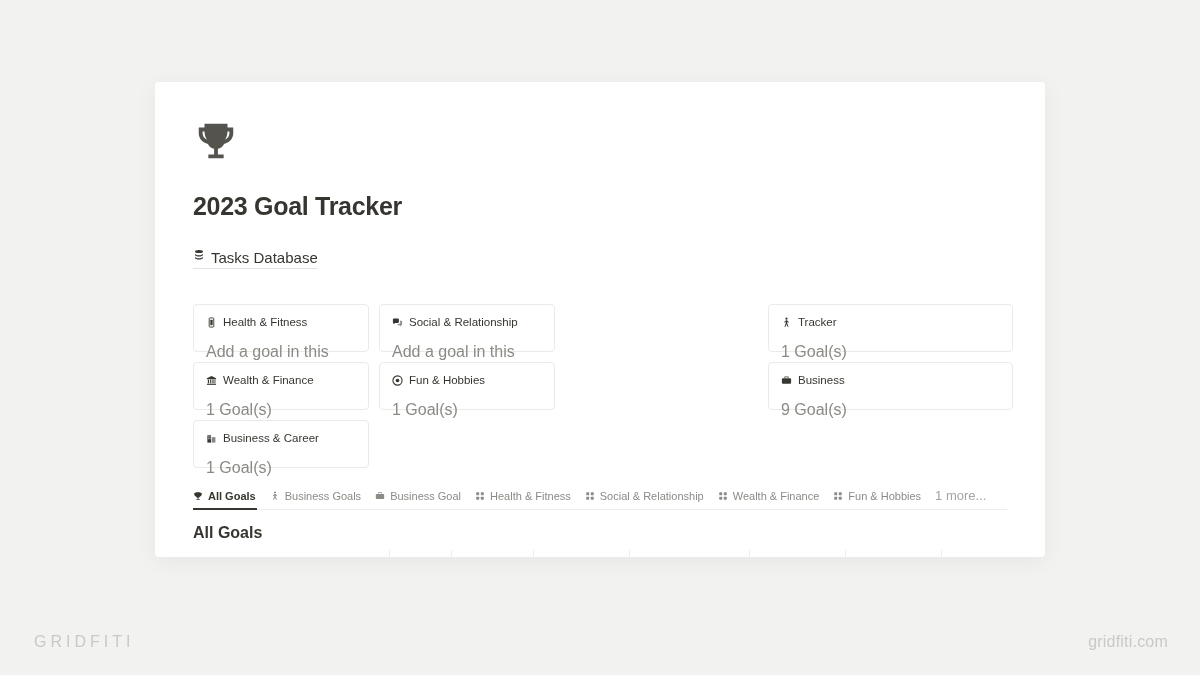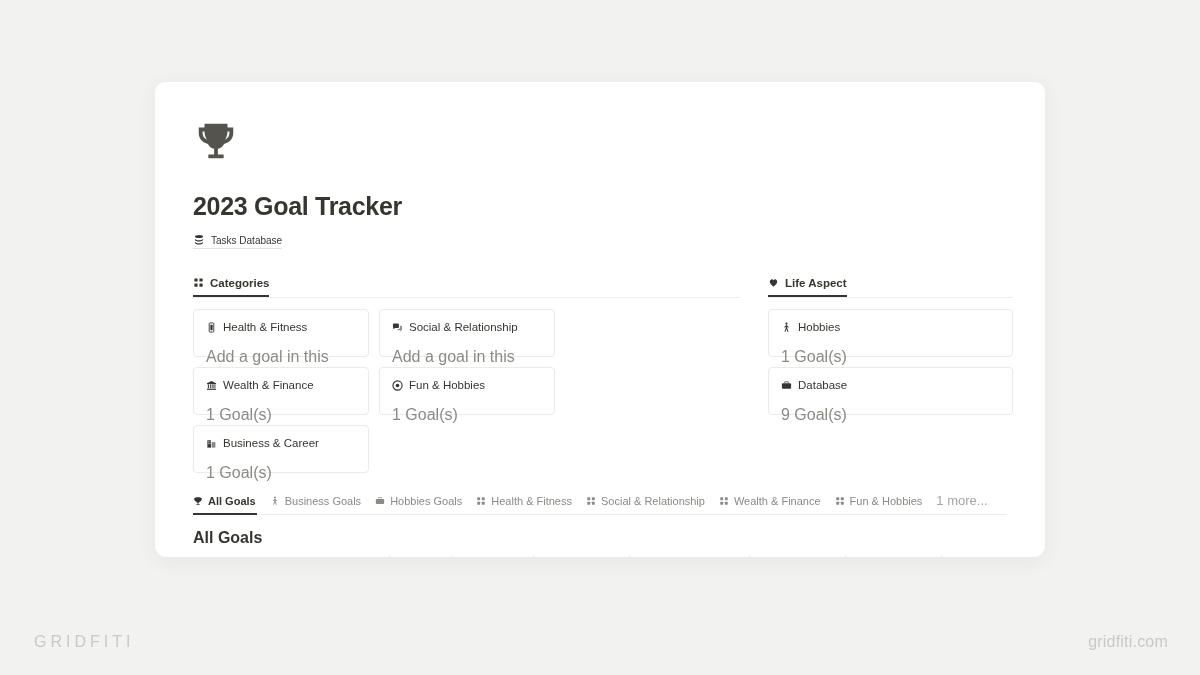--- a/index.html
+++ b/index.html
@@ -36,21 +36,21 @@
   }
 
   
   .card {
     position: absolute;
     left: 155px;
     top: 82px;
     width: 890px;
     height: 475px;
     background: #ffffff;
-    border-radius: 11px;
+    border-radius: 4px;
     overflow: hidden;
     box-shadow: 0 4px 22px rgba(0,0,0,0.055);
   }
 
   .card-inner {
     padding: 36px 38px 0 38px;
     height: 100%;
   }
 
   
@@ -58,25 +58,25 @@
 
   .page-title {
     margin-top: 28px;
     font-size: 25px;
     font-weight: bold;
     color: #37352f;
     letter-spacing: -0.3px;
   }
 
   .db-link {
-    margin-top: 13px;
+    margin-top: 28px;
     display: inline-flex;
-    align-items: flex-end;
+    align-items: flex-start;
     gap: 6px;
-    font-size: 10px;
+    font-size: 15px;
     color: #37352f;
     border-bottom: 1px solid #e3e2e0;
     padding-bottom: 2px;
   }
   .db-link .ic { width: 12px; height: 12px; display: block; }
 
   
   .sections {
     display: flex;
     gap: 28px;
@@ -227,31 +227,20 @@
         <path d="M4 9.5c0 1.7 3.6 3 8 3s8-1.3 8-3V12c0 1.7-3.6 3-8 3s-8-1.3-8-3z"></path>
         <path d="M4 15.5c0 1.7 3.6 3 8 3s8-1.3 8-3V18c0 1.7-3.6 3-8 3s-8-1.3-8-3z"></path>
       </svg>
       <span>Tasks Database</span>
     </div>
 
     
     <div class="sections">
 
       <div class="col-cats">
-        <div class="sec-tabbar">
-          <div class="sec-tab">
-            <svg class="ic" viewBox="0 0 24 24" fill="#37352f">
-              <rect x="3" y="3" width="7" height="7" rx="1"></rect>
-              <rect x="14" y="3" width="7" height="7" rx="1"></rect>
-              <rect x="3" y="14" width="7" height="7" rx="1"></rect>
-              <rect x="14" y="14" width="7" height="7" rx="1"></rect>
-            </svg>
-            <span>Categories</span>
-          </div>
-        </div>
 
         <div class="cardgrid">
 
           <div class="gcard">
             <div class="gcard-title">
               <svg class="ic" viewBox="0 0 24 24" fill="#37352f">
                 <rect x="7" y="2" width="10" height="20" rx="2" fill="none" stroke="#37352f" stroke-width="2"></rect>
                 <rect x="9.5" y="6" width="5" height="12" rx="1"></rect>
               </svg>
               <span>Health &amp; Fitness</span>
@@ -308,49 +297,41 @@
               </svg>
               <span>Business &amp; Career</span>
             </div>
             <div class="gcard-sub">1 Goal(s)</div>
           </div>
 
         </div>
       </div>
 
       <div class="col-life">
-        <div class="sec-tabbar">
-          <div class="sec-tab">
-            <svg class="ic" viewBox="0 0 24 24" fill="#37352f">
-              <path d="M12 21s-8-5-8-10.5A4.5 4.5 0 0 1 12 7a4.5 4.5 0 0 1 8 3.5C20 16 12 21 12 21z"></path>
-            </svg>
-            <span>Life Aspect</span>
-          </div>
-        </div>
 
         <div class="cardgrid">
 
           <div class="gcard gcard-full">
             <div class="gcard-title">
               <svg class="ic" viewBox="0 0 24 24" fill="#37352f">
                 <circle cx="12" cy="3.6" r="2.3"></circle>
                 <path d="M11 7h2l4 4-1.4 1.4L13.5 10v3l3 8h-2.2l-2.3-6-2.3 6H7.5l3-8v-3l-2.1 2.4L7 11z"></path>
               </svg>
-              <span>Hobbies</span>
+              <span>Tracker</span>
             </div>
             <div class="gcard-sub">1 Goal(s)</div>
           </div>
 
           <div class="gcard gcard-full">
             <div class="gcard-title">
               <svg class="ic" viewBox="0 0 24 24" fill="#37352f">
                 <path d="M9 3h6a2 2 0 0 1 2 2v1h-2V5H9v1H7V5a2 2 0 0 1 2-2z"></path>
                 <rect x="2" y="7" width="20" height="12" rx="2.2"></rect>
               </svg>
-              <span>Database</span>
+              <span>Business</span>
             </div>
             <div class="gcard-sub">9 Goal(s)</div>
           </div>
 
         </div>
       </div>
 
     </div>
 
     
@@ -369,21 +350,21 @@
           <path d="M11 7h2l4 4-1.4 1.4L13.5 10v3l3 8h-2.2l-2.3-6-2.3 6H7.5l3-8v-3l-2.1 2.4L7 11z"></path>
         </svg>
         <span>Business Goals</span>
       </div>
 
       <div class="vtab">
         <svg class="ic" viewBox="0 0 24 24" fill="#8b8a85">
           <path d="M9 3h6a2 2 0 0 1 2 2v1h-2V5H9v1H7V5a2 2 0 0 1 2-2z"></path>
           <rect x="2" y="7" width="20" height="12" rx="2.2"></rect>
         </svg>
-        <span>Hobbies Goals</span>
+        <span>Business Goal</span>
       </div>
 
       <div class="vtab">
         <svg class="ic" viewBox="0 0 24 24" fill="#8b8a85">
           <rect x="3" y="3" width="7" height="7" rx="1"></rect>
             <rect x="14" y="3" width="7" height="7" rx="1"></rect>
           <rect x="3" y="14" width="7" height="7" rx="1"></rect>
             <rect x="14" y="14" width="7" height="7" rx="1"></rect>
         </svg>
         <span>Health &amp; Fitness</span>

